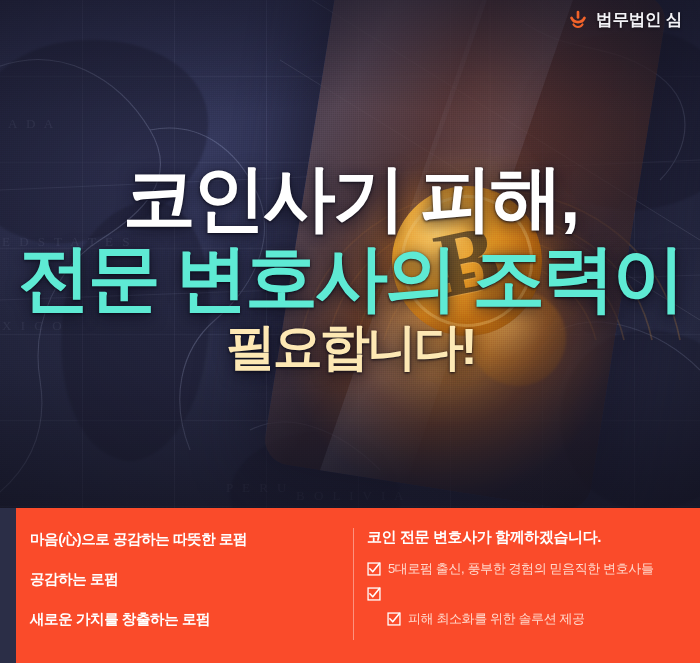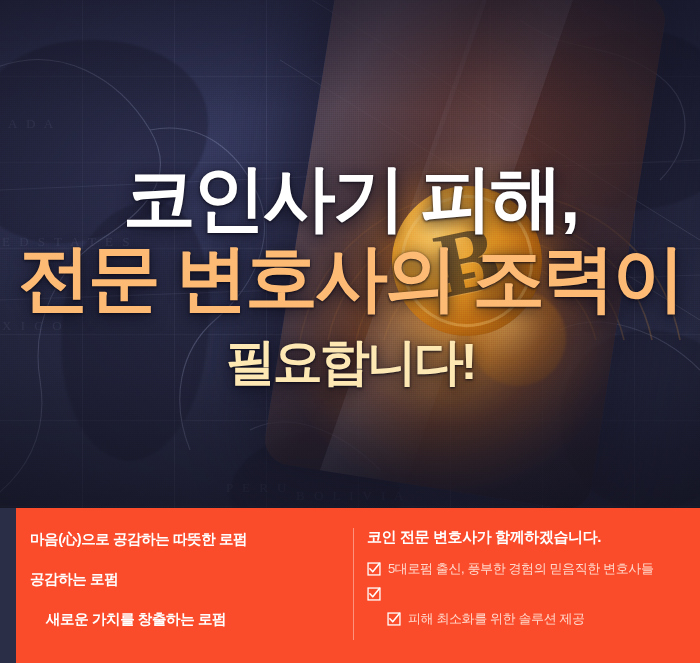--- a/index.html
+++ b/index.html
@@ -206,23 +206,23 @@
     white-space: nowrap;
   }
   .hl-1 {
     font-size: 73px;
     color: #ffffff;
     text-shadow: 0 3px 16px rgba(10,10,24,0.78), 0 1px 3px rgba(10,10,24,0.9);
     margin-bottom: 8px;
   }
   .hl-2 {
     font-size: 73px;
-    color: #fdba74;
+    color: #5eead4;
     text-shadow: 0 3px 16px rgba(10,10,24,0.78), 0 1px 3px rgba(10,10,24,0.9);
-    margin-bottom: 23px;
+    margin-bottom: 8px;
   }
   .hl-3 {
     font-size: 50px;
     color: #fde8b4;
     text-shadow: 0 3px 16px rgba(10,10,24,0.78), 0 1px 3px rgba(10,10,24,0.9);
   }
 
   
   .footer {
     position: absolute;
@@ -254,21 +254,21 @@
   }
 
   .slogan {
     color: #ffffff;
     font-size: 14.5px;
     font-weight: bold;
     letter-spacing: -0.4px;
     margin-bottom: 21px;
     white-space: nowrap;
   }
-  .slogan:last-child { margin-bottom: 0; margin-left: 16px; }
+  .slogan:last-child { margin-bottom: 0; }
 
   .promise {
     color: #ffffff;
     font-size: 15px;
     font-weight: bold;
     letter-spacing: -0.4px;
     margin-bottom: 13px;
     white-space: nowrap;
   }
 
@@ -343,20 +343,30 @@
 
     <div class="coin-sm"></div>
     <div class="coin">
       <div class="rim"></div>
       <div class="b-glyph">Ƀ</div>
     </div>
 
     <div class="grain"></div>
     <div class="vignette"></div>
 
+    <div class="logo">
+      <svg class="logo-mark" viewBox="0 0 24 24">
+        <path d="M12 2.5 L12 9" stroke="#f2632a" stroke-width="3.2" stroke-linecap="round" fill="none"></path>
+        <path d="M4.2 9.5 A8.6 8.6 0 0 0 19.8 9.5" stroke="#f2632a" stroke-width="3.2" stroke-linecap="round" fill="none"></path>
+        <circle cx="7.3" cy="13.4" r="1.5" fill="#f2632a"></circle>
+        <circle cx="16.7" cy="13.4" r="1.5" fill="#f2632a"></circle>
+        <path d="M6.6 17.4 A6.4 6.4 0 0 0 17.4 17.4" stroke="#f2632a" stroke-width="2.6" stroke-linecap="round" fill="none"></path>
+      </svg>
+      <span class="logo-text">법무법인 심</span>
+    </div>
 
     <div class="headline">
       <span class="hl-line hl-1">코인사기 피해,</span>
       <span class="hl-line hl-2">전문 변호사의 조력이</span>
       <span class="hl-line hl-3">필요합니다!</span>
     </div>
   </div>
 
   <div class="footer">
 

